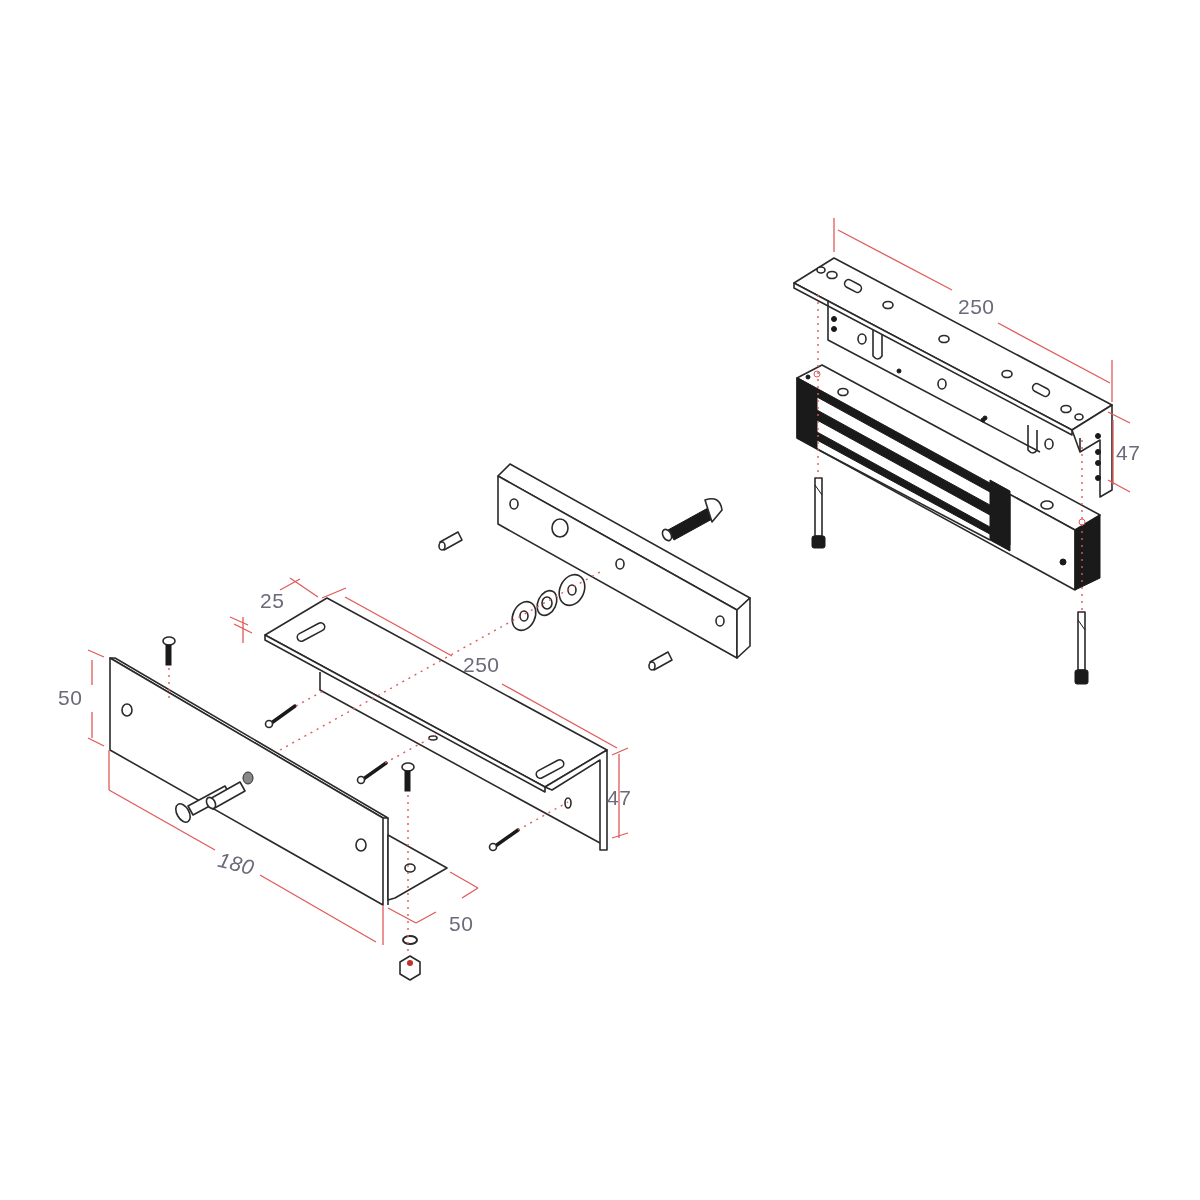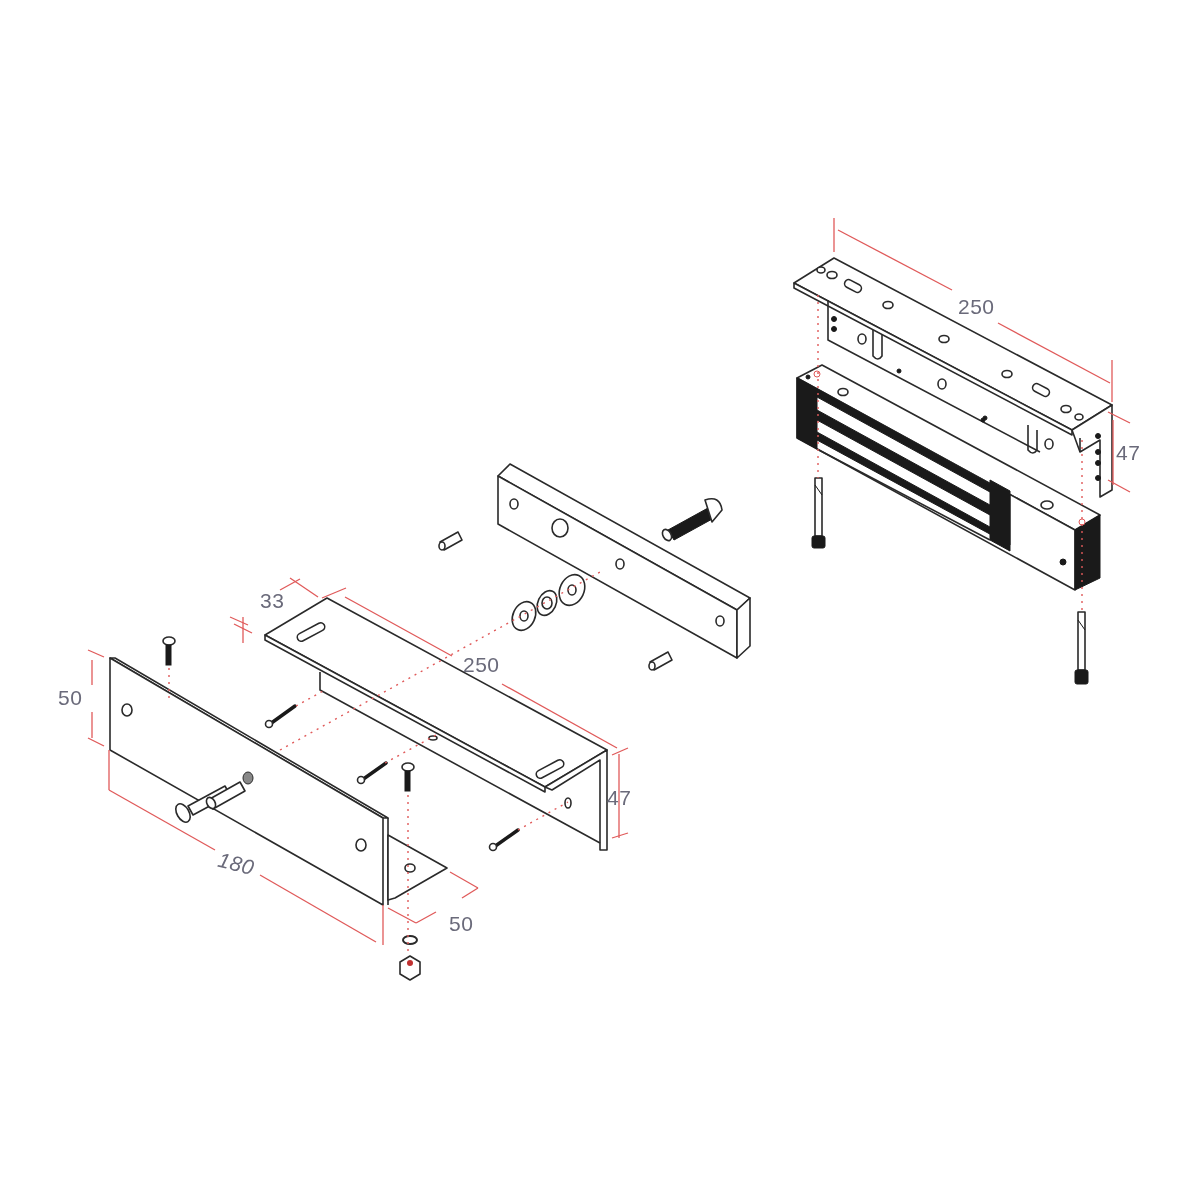--- a/index.html
+++ b/index.html
@@ -222,18 +222,18 @@
 
     <line class="dim" x1="450" y1="872" x2="478" y2="888"></line>
     <line class="dim" x1="478" y1="888" x2="462" y2="898"></line>
     <line class="dim" x1="388" y1="908" x2="416" y2="923"></line>
     <line class="dim" x1="416" y1="923" x2="436" y2="912"></line>
   </g>
 </svg>
 
 <div class="dimtxt" style="left:958px;top:296px;">250</div>
 <div class="dimtxt" style="left:1116px;top:442px;">47</div>
-<div class="dimtxt" style="left:260px;top:590px;">33</div>
+<div class="dimtxt" style="left:260px;top:590px;">25</div>
 <div class="dimtxt" style="left:463px;top:654px;">250</div>
 <div class="dimtxt" style="left:607px;top:787px;">47</div>
 <div class="dimtxt" style="left:58px;top:687px;">50</div>
 <div class="dimtxt" style="left:218px;top:853px;transform:rotate(14deg);font-style:italic;">180</div>
 <div class="dimtxt" style="left:449px;top:913px;">50</div>
 
 </body></html>

